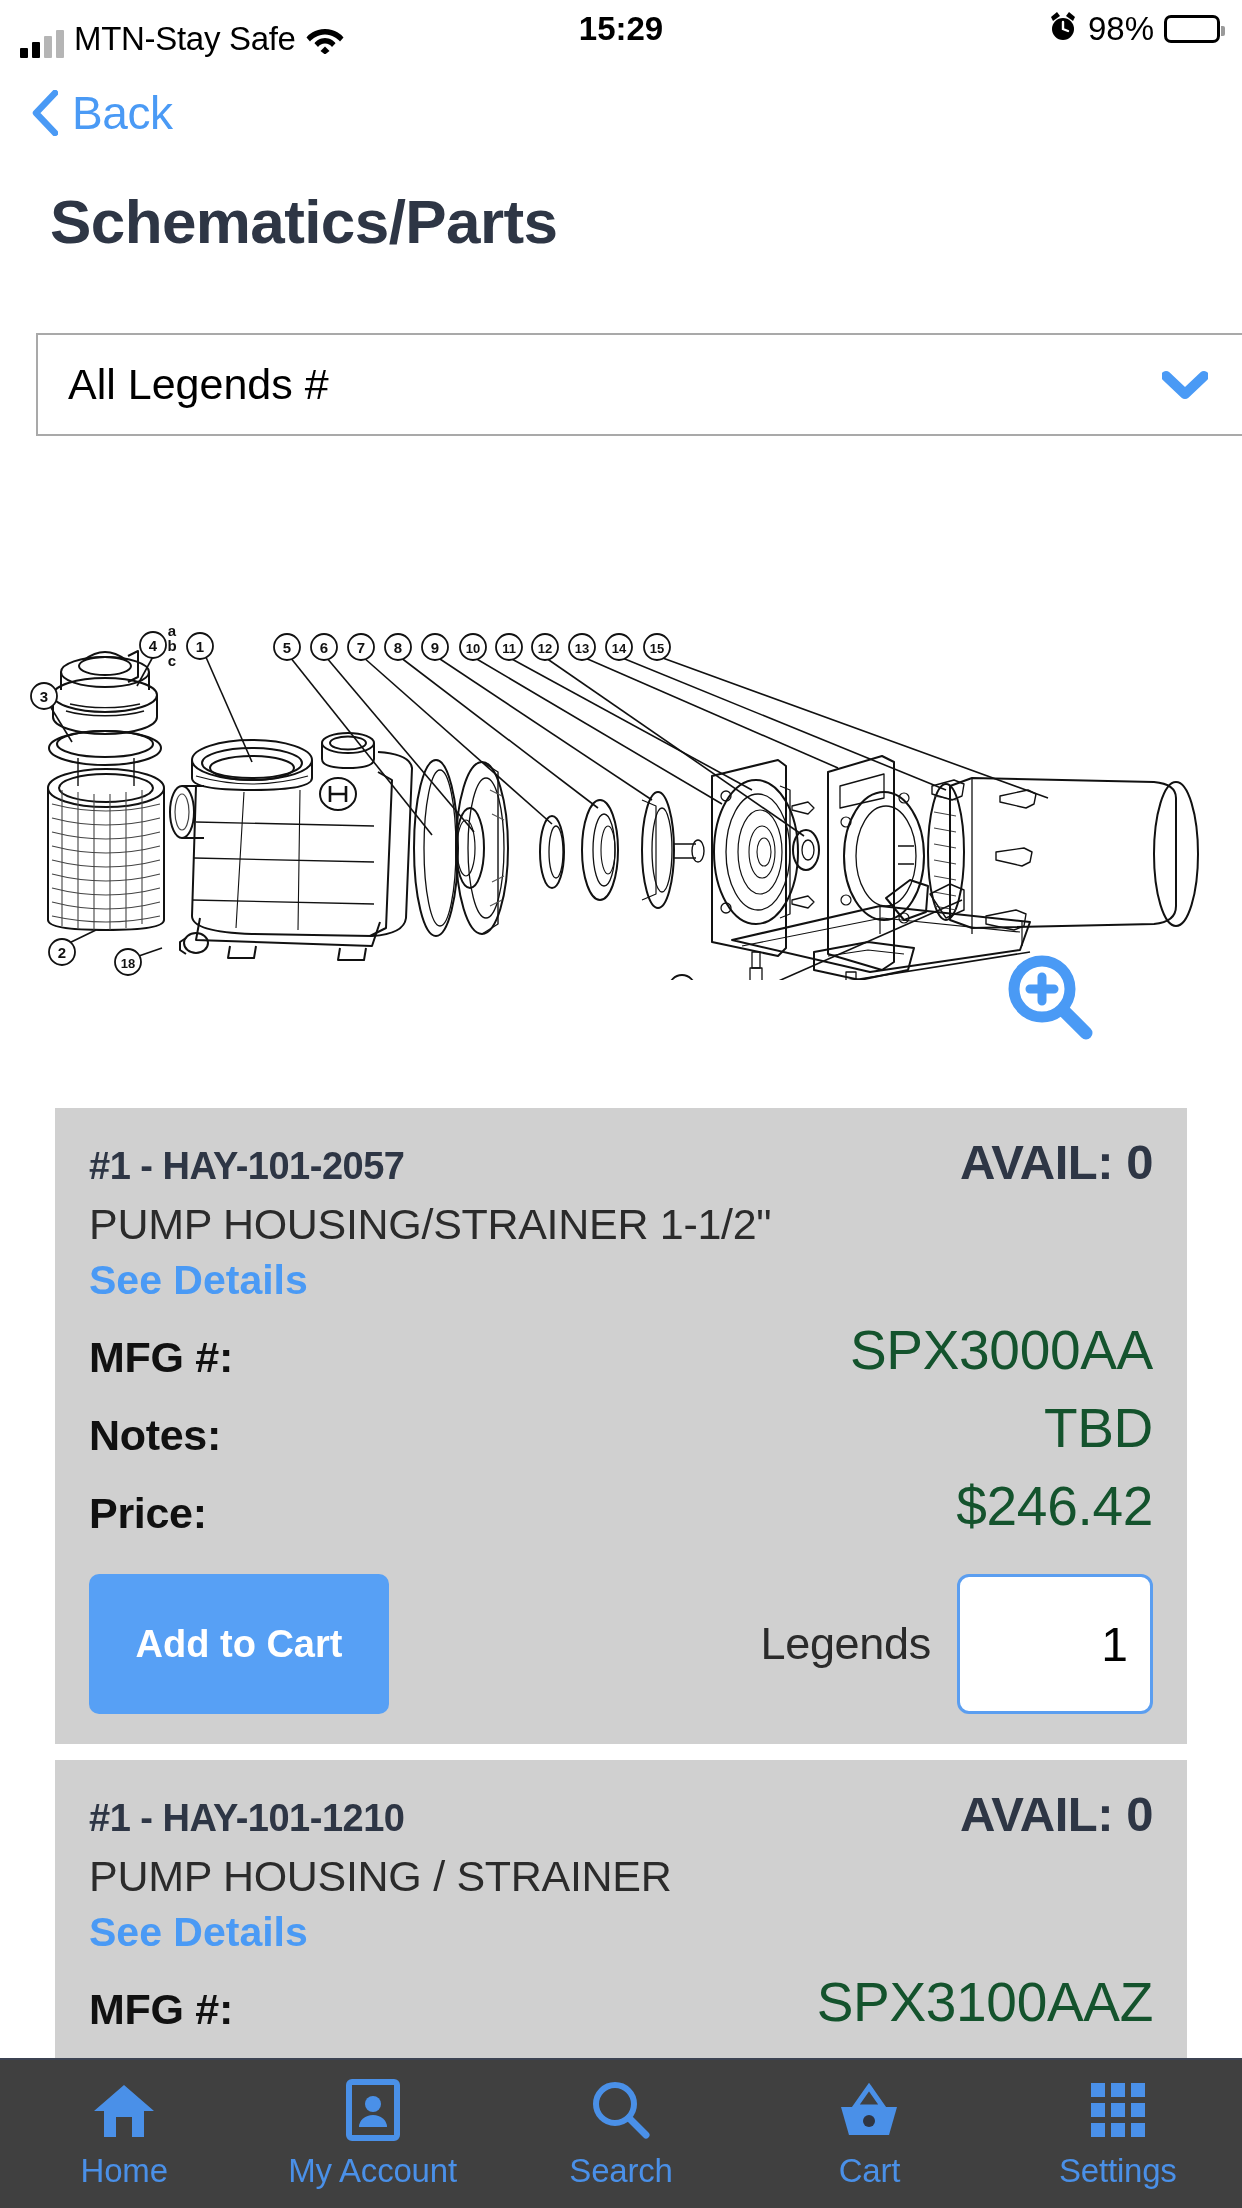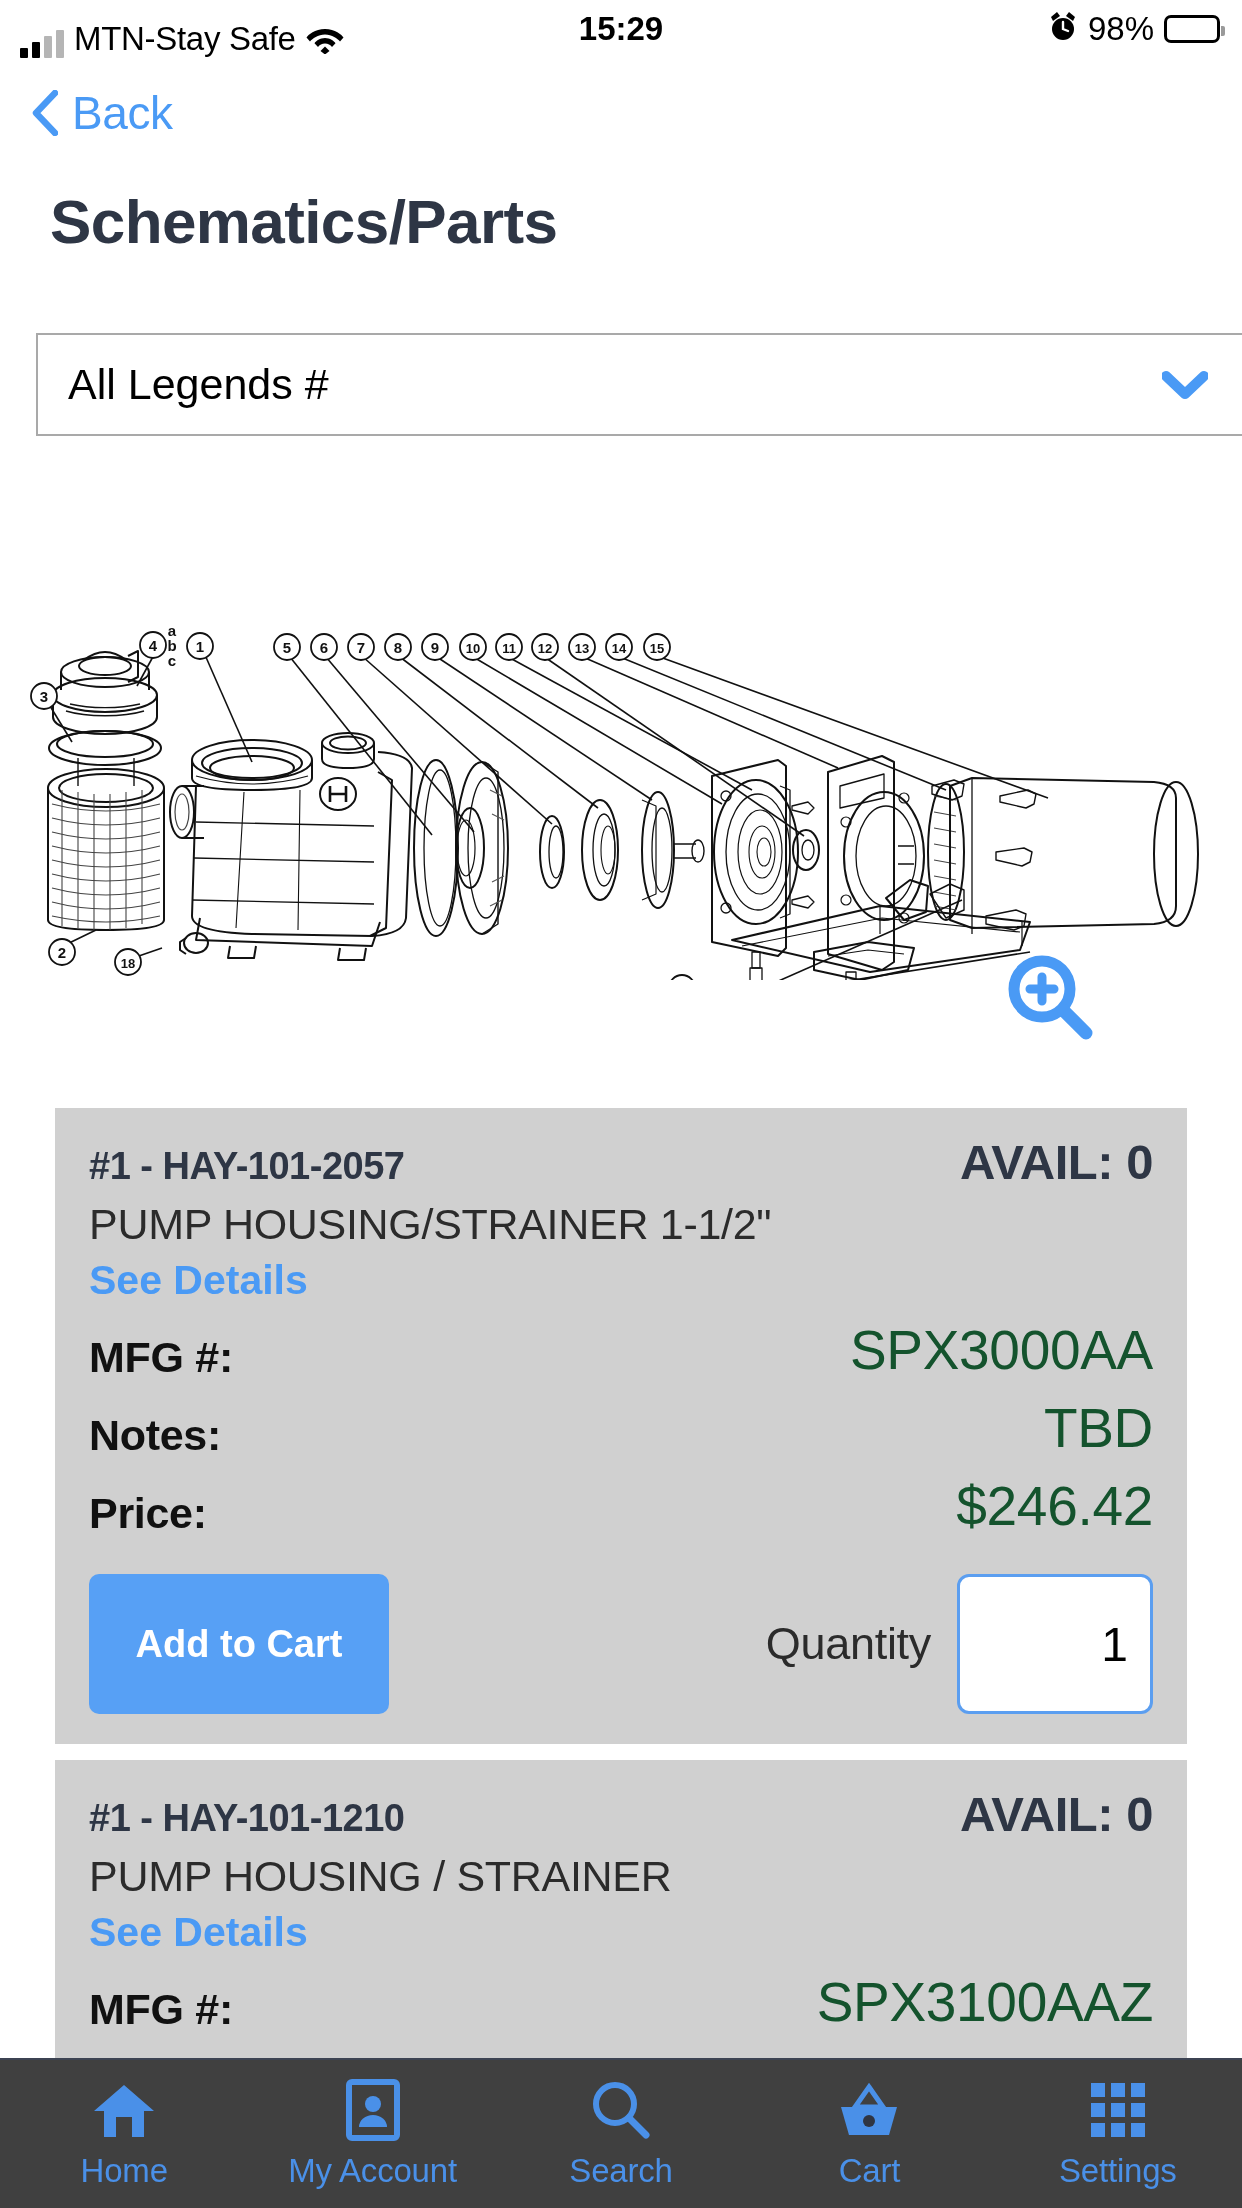--- a/index.html
+++ b/index.html
@@ -415,21 +415,21 @@
         <span class="spec-label">Notes:</span>
         <span class="spec-value">TBD</span>
       </div>
       <div class="spec-row">
         <span class="spec-label">Price:</span>
         <span class="spec-value">$246.42</span>
       </div>
       <div class="cart-row">
         <button class="add-cart-btn">Add to Cart</button>
         <div class="qty-group">
-          <span class="qty-label">Quantity</span>
+          <span class="qty-label">Legends</span>
           <input class="qty-input" type="text" value="1" style="">
         </div>
       </div>
     </div>
 
     <div class="card">
       <div class="card-head">
         <span class="card-sku">#1 - HAY-101-1210</span>
         <span class="card-avail">AVAIL: 0</span>
       </div>

